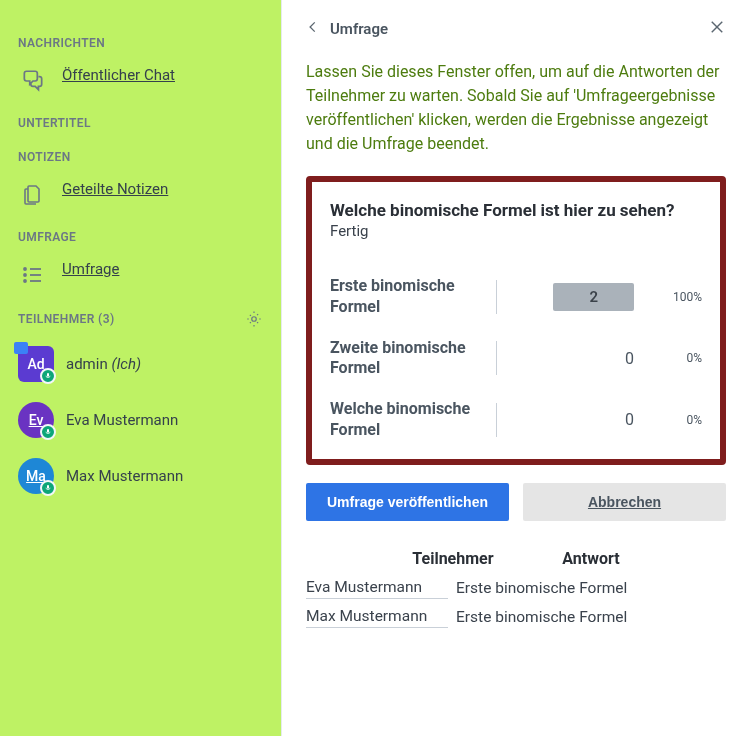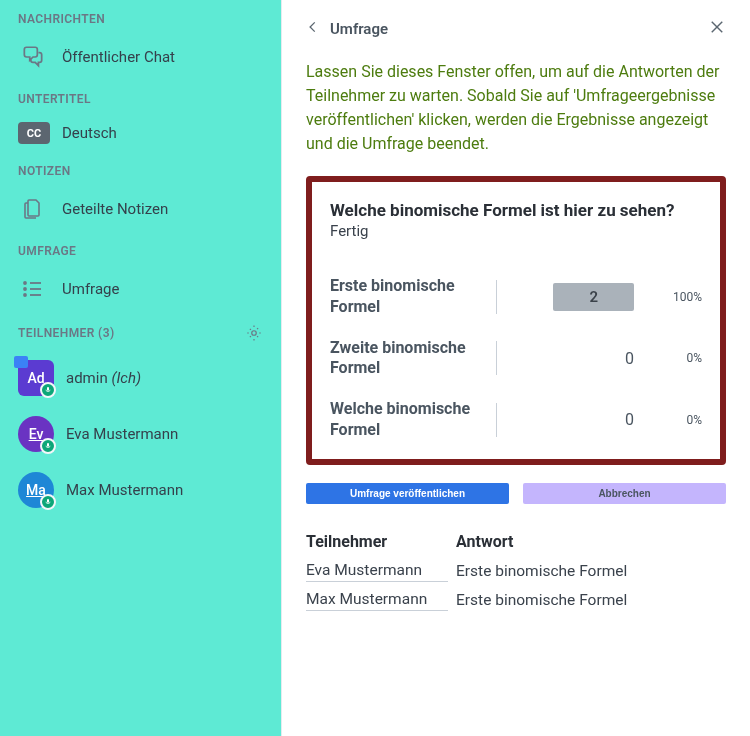--- a/index.html
+++ b/index.html
@@ -6,42 +6,43 @@
   body {
     font-family: -apple-system, BlinkMacSystemFont, "Segoe UI", Roboto, Helvetica, Arial, sans-serif;
     display: flex;
     width: 750px;
     height: 736px;
     background: #fff;
     color: #333;
   }
   .sidebar {
     width: 282px;
-    background: #5eead4;
-    padding: 0 0;
+    background: #bef264;
+    padding: 24px 0;
     overflow-y: auto;
     border-right: 1px solid #e5eaef;
   }
   .section-header {
     font-size: 12px;
     font-weight: 600;
     color: #6b7785;
     letter-spacing: 0.4px;
     padding: 12px 18px 8px;
     display: flex;
     justify-content: space-between;
     align-items: center;
   }
   .sidebar-item {
     display: flex;
-    align-items: center;
+    align-items: flex-start;
     padding: 8px 18px;
     cursor: pointer;
     font-size: 15px;
     color: #35414c;
+    text-decoration: underline;
   }
   .sidebar-item .icon {
     width: 30px;
     height: 30px;
     margin-right: 14px;
     display: flex;
     align-items: center;
     justify-content: center;
     color: #6b7785;
   }
@@ -204,43 +205,45 @@
     min-width: 48px;
     text-align: right;
   }
   .button-row {
     display: flex;
     gap: 14px;
     margin-bottom: 28px;
   }
   .btn {
     flex: 1;
-    padding: 4px 8px;
-    font-size: 10px;
+    padding: 10px 8px;
+    font-size: 14px;
     font-weight: 600;
     border: none;
     cursor: pointer;
     border-radius: 2px;
     text-align: center;
     line-height: 1.3;
   }
   .btn-primary {
     background: #2e74e5;
     color: #fff;
   }
   .btn-secondary {
-    background: #c4b5fd;
+    background: #e5e5e5;
     color: #4a5560;
+    text-decoration: underline;
   }
   .responses-hdr {
     display: flex;
     font-weight: 700;
     font-size: 16px;
     color: #2a2f36;
     margin-bottom: 6px;
+    justify-content: center;
   }
   .responses-hdr .col1 { width: 150px; }
   .response-row {
     display: flex;
     align-items: center;
     font-size: 15.5px;
     color: #3a424c;
     padding: 4px 0;
   }
   .response-row .col1 {
@@ -260,24 +263,20 @@
     <span class="icon">
       <svg width="26" height="26" viewBox="0 0 24 24" stroke-width="1.6">
           <path d="M4 5a2 2 0 0 1 2-2h8a2 2 0 0 1 2 2v5a2 2 0 0 1-2 2h-2l-3 3v-3H6a2 2 0 0 1-2-2z"></path>
           <path d="M10 14v1a2 2 0 0 0 2 2h2l3 3v-3h1a2 2 0 0 0 2-2v-5a2 2 0 0 0-2-2h-1"></path>
         </svg>
     </span>
     <span>Öffentlicher Chat</span>
   </div>
 
   <div class="section-header">UNTERTITEL</div>
-  <div class="sidebar-item">
-    <span class="cc-badge">CC</span>
-    <span>Deutsch</span>
-  </div>
 
   <div class="section-header">NOTIZEN</div>
   <div class="sidebar-item">
     <span class="icon">
       <svg width="24" height="24" viewBox="0 0 24 24" stroke-width="1.6">
           <path d="M8 3h7l3 3v12a1 1 0 0 1-1 1H8a1 1 0 0 1-1-1V4a1 1 0 0 1 1-1z"></path>
           <path d="M7 6H5a1 1 0 0 0-1 1v13a1 1 0 0 0 1 1h10"></path>
         </svg>
     </span>
     <span>Geteilte Notizen</span>

